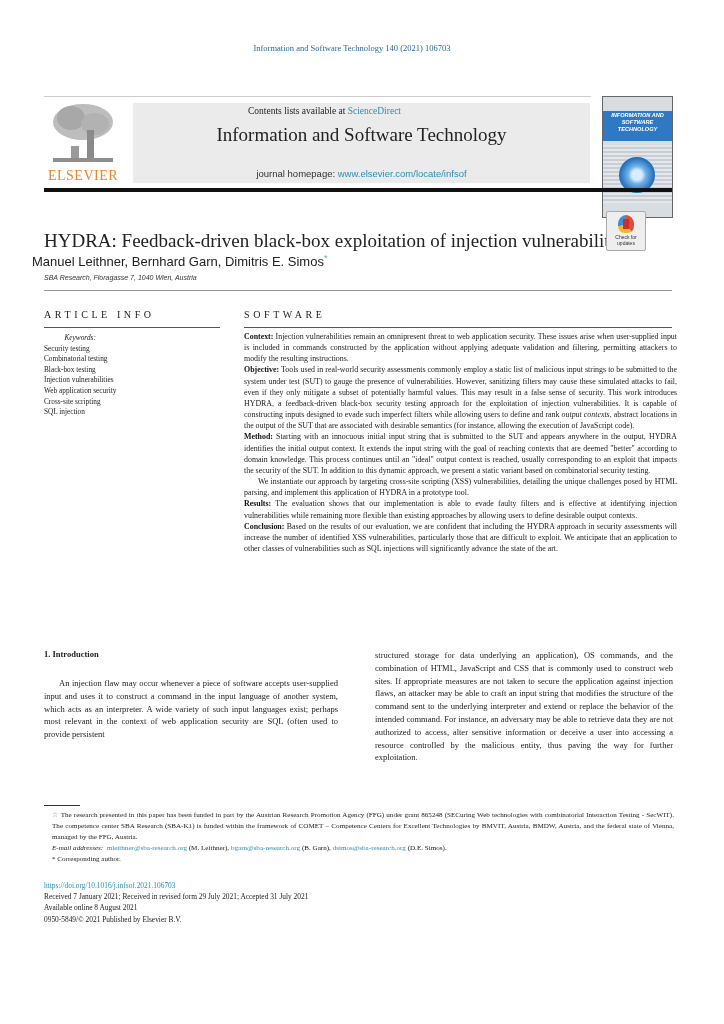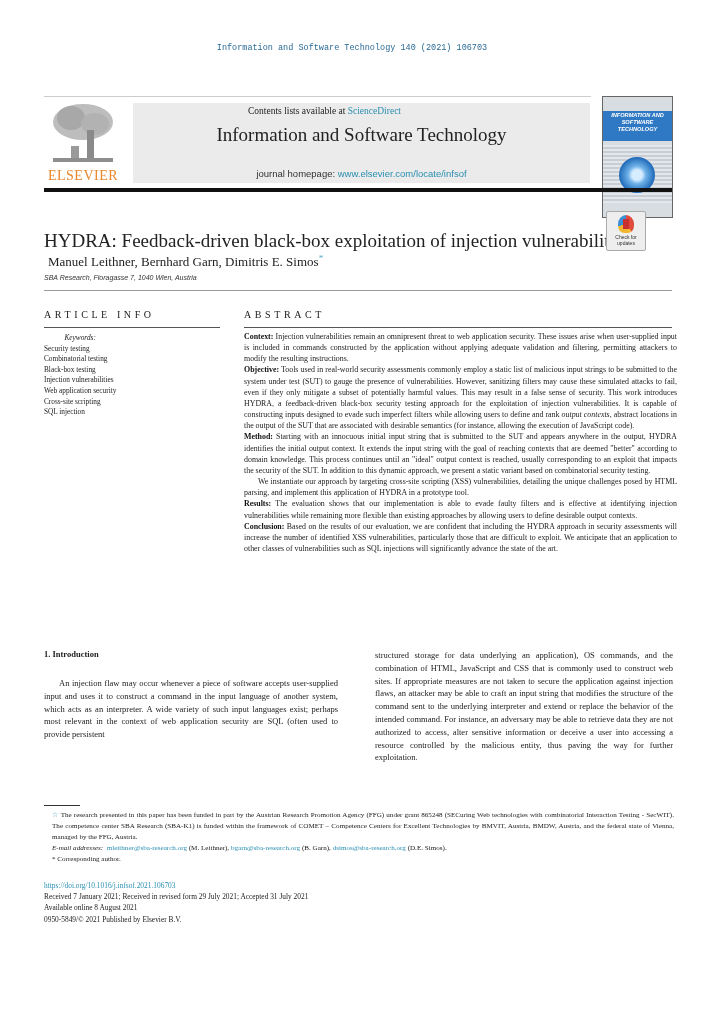--- a/index.html
+++ b/index.html
@@ -1,20 +1,20 @@
 <!DOCTYPE html>
 <html><head>
 <meta charset="utf-8">
 <style>
   html, body { margin:0; padding:0; background:#fff; }
   body { width:724px; height:1024px; position:relative; overflow:hidden;
          font-family:"DejaVu Serif","Liberation Serif",serif; color:#222; }
   .abs { position:absolute; }
   .journal-ref { top:43px; left:0; width:704px; text-align:center; font-size:8.5px; color:#2a6a96;
-                 font-family:Liberation Mono, monospace; }
+                 font-family:Liberation Serif, serif; }
   .hdr-topline { top:96px; left:44px; width:547px; height:1px; background:#ccc; }
   .hdr-box { top:103px; left:133px; width:457px; height:80px; background:#ebebeb; }
   .hdr-contents { top:106px; left:133px; width:383px; text-align:center; font-size:9.5px;
                   font-family:"Liberation Serif",serif; color:#222; }
   .hdr-contents .link { color:#2a8fb0; }
   .hdr-jtitle { top:124px; left:133px; width:457px; text-align:center; font-size:19px;
                 font-family:"Liberation Serif",serif; color:#222; }
   .hdr-home { top:168px; left:133px; width:457px; text-align:center; font-size:9.5px;
               font-family:"Liberation Sans",sans-serif; color:#333; }
   .hdr-home .link { color:#2a8fb0; }
@@ -32,21 +32,21 @@
                     background:repeating-linear-gradient(#e3e6ea 0 2px,#c9ced4 2px 4px); }
   .hdr-thickline { top:188px; left:44px; width:628px; height:4px; background:#111; }
   .title { top:230px; left:44px; font-size:19px; font-family:"Liberation Serif",serif; color:#222; white-space:nowrap; }
   .title .star { color:#5aa6c8; font-size:10px; vertical-align:super; }
   .badge { top:211px; left:606px; width:38px; height:38px; border:1px solid #aaa; background:#eee; border-radius:2px; }
   .badge .ic { position:absolute; left:11px; top:3px; width:16px; height:18px; border-radius:50% 50% 40% 40%;
                background:conic-gradient(#e04b3c 0 40%,#f2b632 40% 70%,#3b8fd4 70% 100%); }
   .badge .ic::after { content:""; position:absolute; left:5px; top:4px; width:6px; height:10px; background:#c92f2f; }
   .badge .tx { position:absolute; left:0; top:22px; width:100%; text-align:center;
                font-family:"Liberation Sans",sans-serif; font-size:5px; line-height:6px; color:#333; }
-  .authors { top:253px; left:48px; font-size:13px; font-family:Liberation Serif, serif; color:#222; }
+  .authors { top:253px; left:32px; font-size:13px; font-family:Liberation Sans, sans-serif; color:#222; }
   .authors .star { color:#5aa6c8; font-size:9px; vertical-align:super; }
   .affil { top:274px; left:44px; font-size:7px; font-style:italic; color:#333; font-family:Liberation Sans, sans-serif; }
   .sep-line { top:290px; left:44px; width:628px; height:1px; background:#999; }
   .ai-head { top:309px; left:44px; font-size:10px; letter-spacing:3.6px; color:#222; font-family:"Liberation Serif",serif; }
   .ai-line { top:327px; left:44px; width:176px; height:1px; background:#555; }
   .kw { top:333px; left:44px; font-size:7.3px; line-height:10.6px; color:#222; font-family:"Liberation Serif",serif; }
   .kw .lab { font-style:italic;text-align:center; }
   .ab-head { top:309px; left:244px; font-size:10px; letter-spacing:3.6px; color:#222; font-family:"Liberation Serif",serif; }
   .ab-line { top:327px; left:244px; width:428px; height:1px; background:#555; }
   .abstract { top:331px; left:244px; width:433px; font-size:7.9px; line-height:11.15px; text-align:justify;
@@ -128,21 +128,21 @@
   <div class="lab">Keywords:</div>
   <div>Security testing</div>
   <div>Combinatorial testing</div>
   <div>Black-box testing</div>
   <div>Injection vulnerabilities</div>
   <div>Web application security</div>
   <div>Cross-site scripting</div>
   <div>SQL injection</div>
 </div>
 
-<div class="abs ab-head">ABSTRACT</div>
+<div class="abs ab-head">SOFTWARE</div>
 <div class="abs ab-line"></div>
 <div class="abs abstract">
   <p><b>Context:</b><span> Injection vulnerabilities remain an omnipresent threat to web application security. These issues arise when user-supplied input is included in commands constructed by the application without applying adequate validation and filtering, permitting attackers to modify the resulting instructions.</span></p>
   <p><b>Objective:</b><span> Tools used in real-world security assessments commonly employ a static list of malicious input strings to be submitted to the system under test (SUT) to gauge the presence of vulnerabilities. However, sanitizing filters may cause these simulated attacks to fail, even if they only mitigate a subset of potentially harmful values. This may result in a false sense of security. This work introduces HYDRA, a feedback-driven black-box security testing approach for the exploitation of injection vulnerabilities. It is capable of constructing inputs designed to evade such imperfect filters while allowing users to define and rank </span><i>output contexts</i><span>, abstract locations in the output of the SUT that are associated with desirable semantics (for instance, allowing the execution of JavaScript code).</span></p>
   <p><b>Method:</b><span> Starting with an innocuous initial input string that is submitted to the SUT and appears anywhere in the output, HYDRA identifies the initial output context. It extends the input string with the goal of reaching contexts that are deemed "better" according to domain knowledge. This process continues until an "ideal" output context is reached, usually corresponding to an exploit that impacts the security of the SUT. In addition to this dynamic approach, we present a static variant based on combinatorial security testing.</span></p>
   <p class="ind">We instantiate our approach by targeting cross-site scripting (XSS) vulnerabilities, detailing the unique challenges posed by HTML parsing, and implement this application of HYDRA in a prototype tool.</p>
   <p><b>Results:</b><span> The evaluation shows that our implementation is able to evade faulty filters and is effective at identifying injection vulnerabilities while remaining more flexible than existing approaches by allowing users to define desirable output contexts.</span></p>
   <p><b>Conclusion:</b><span> Based on the results of our evaluation, we are confident that including the HYDRA approach in security assessments will increase the number of identified XSS vulnerabilities, particularly those that are difficult to exploit. We anticipate that an application to other classes of vulnerabilities such as SQL injections will significantly advance the state of the art.</span></p>
 </div>
 

